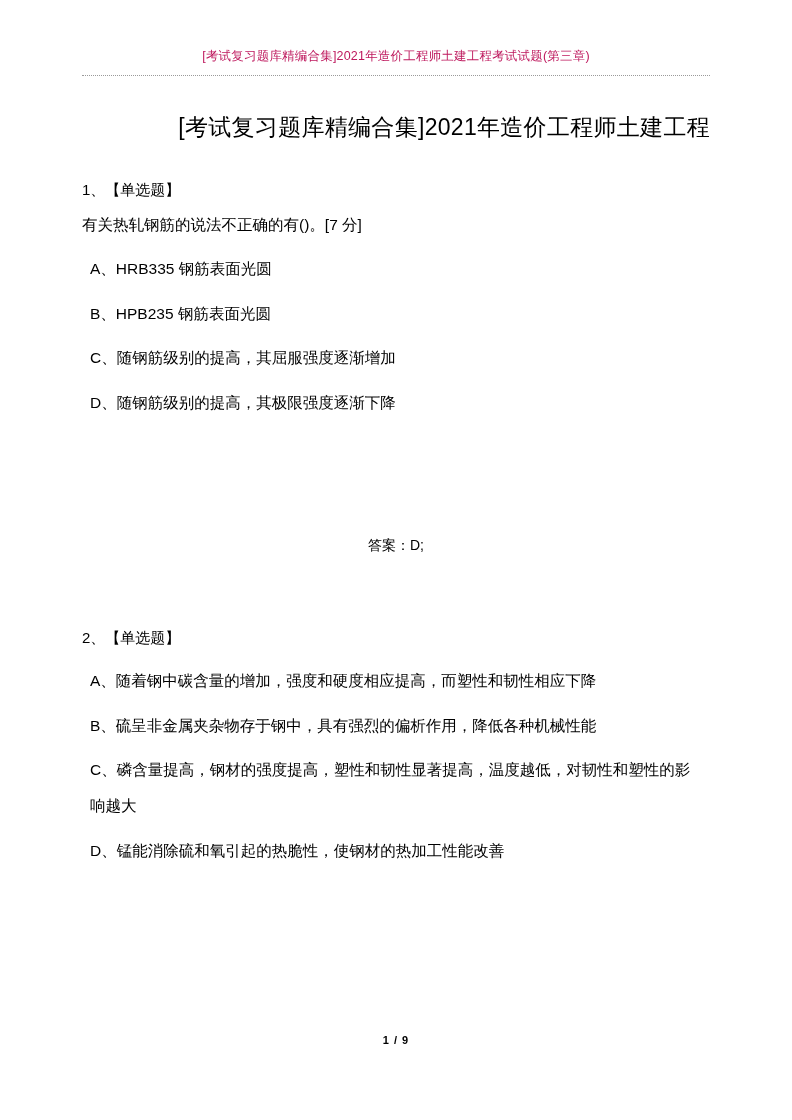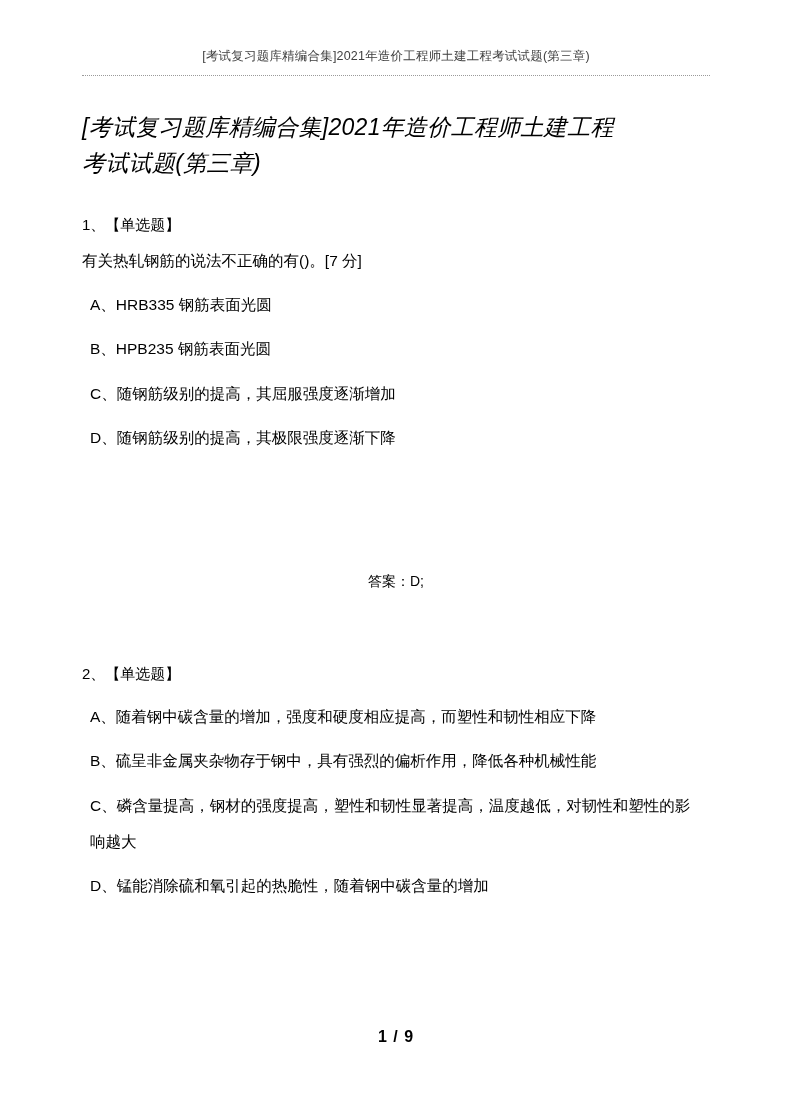--- a/index.html
+++ b/index.html
@@ -18,37 +18,36 @@
   .page {
     width: 792px;
     height: 1120px;
     box-sizing: border-box;
     padding: 48px 82px 0 82px;
     position: relative;
   }
   .header-line {
     text-align: center;
     font-size: 12.5px;
-    color: #404040;
+    color: #be185d;
     letter-spacing: 0.2px;
     padding-bottom: 10px;
   }
   .header-rule {
     border: 0;
     border-top: 1px dotted #9a9a9a;
     margin: 0 0 34px 0;
   }
   .doc-title {
-    text-align: left;
+    text-align: right;
     font-size: 23px;
     line-height: 1.55;
     font-weight: 400;
     margin: 0 0 26px 0;
     letter-spacing: 0.3px;
-    font-style: italic;
   }
   .q-block {
     margin-bottom: 0;
   }
   .q-label {
     font-size: 15px;
     line-height: 2.35;
     margin: 0;
   }
   .q-stem {
@@ -72,54 +71,53 @@
   }
   .gap-med {
     height: 44px;
   }
   .footer {
     position: absolute;
     left: 0;
     right: 0;
     bottom: 74px;
     text-align: center;
-    font-size: 16px;
+    font-size: 11px;
     font-weight: bold;
     letter-spacing: 1px;
   }
 </style>
 </head>
 <body>
 
 <div class="page">
 
   <div class="header-line">[考试复习题库精编合集]2021年造价工程师土建工程考试试题(第三章)</div>
   <hr class="header-rule">
 
   <div class="doc-title">
     <div>[考试复习题库精编合集]2021年造价工程师土建工程</div>
-    <div>考试试题(第三章)</div>
   </div>
 
   <div class="q-block">
     <p class="q-label">1、【单选题】</p>
     <p class="q-stem">有关热轧钢筋的说法不正确的有()。[7 分]</p>
     <p class="q-option">A、HRB335 钢筋表面光圆</p>
     <p class="q-option">B、HPB235 钢筋表面光圆</p>
     <p class="q-option">C、随钢筋级别的提高，其屈服强度逐渐增加</p>
     <p class="q-option">D、随钢筋级别的提高，其极限强度逐渐下降</p>
     <div class="gap-large"></div>
     <p class="answer">答案：D;</p>
   </div>
 
   <div class="gap-med"></div>
 
   <div class="q-block">
     <p class="q-label">2、【单选题】</p>
     <p class="q-option">A、随着钢中碳含量的增加，强度和硬度相应提高，而塑性和韧性相应下降</p>
     <p class="q-option">B、硫呈非金属夹杂物存于钢中，具有强烈的偏析作用，降低各种机械性能</p>
     <p class="q-option">C、磷含量提高，钢材的强度提高，塑性和韧性显著提高，温度越低，对韧性和塑性的影响越大</p>
-    <p class="q-option">D、锰能消除硫和氧引起的热脆性，随着钢中碳含量的增加</p>
+    <p class="q-option">D、锰能消除硫和氧引起的热脆性，使钢材的热加工性能改善</p>
   </div>
 
   <div class="footer">1 / 9</div>
 
 </div>
 
 </body></html>

